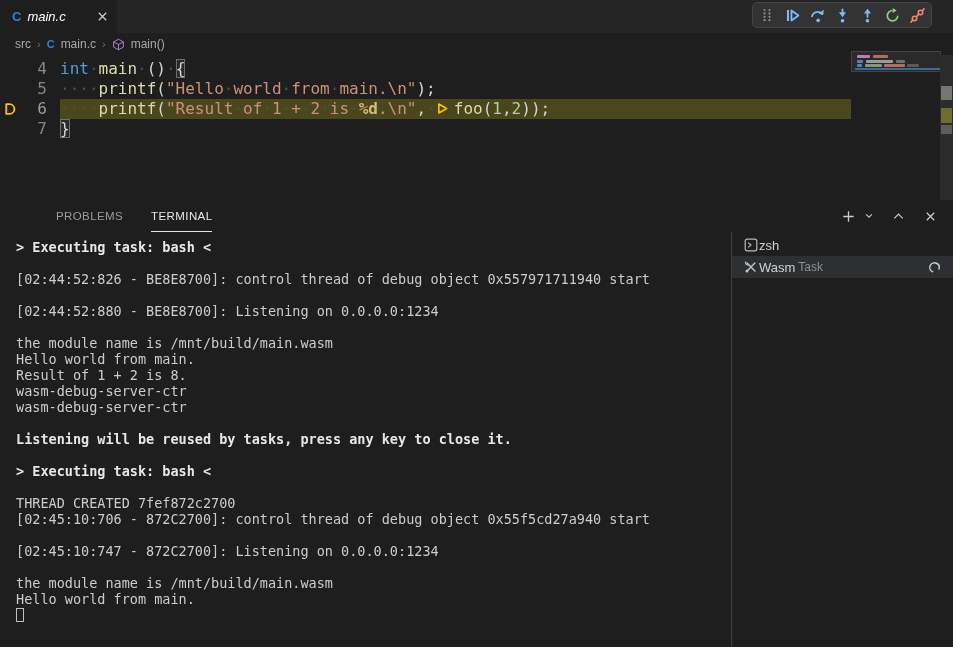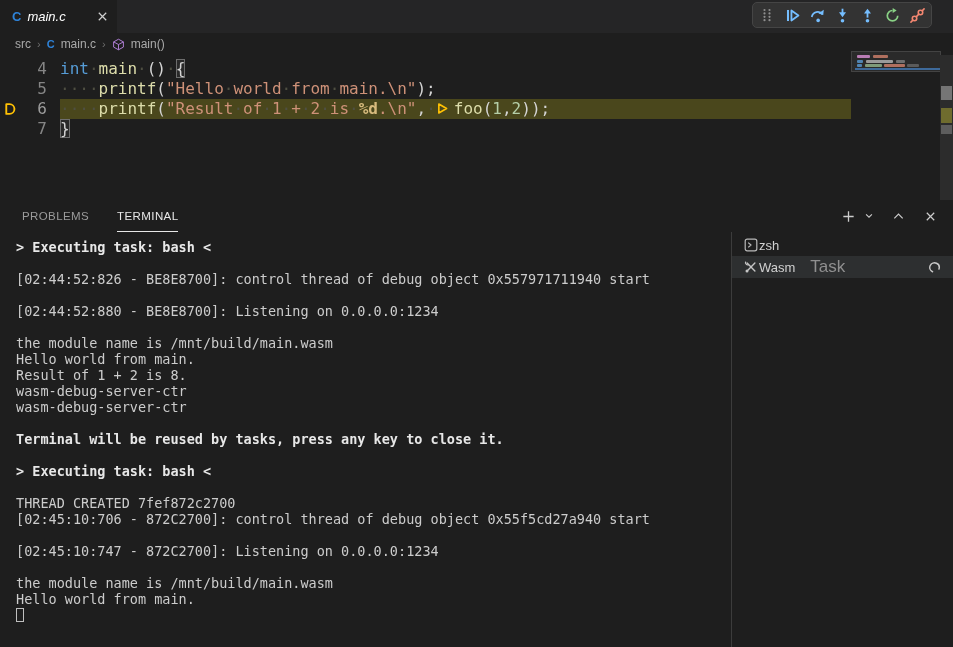--- a/index.html
+++ b/index.html
@@ -61,39 +61,39 @@
   
   .minimap-slider { position:absolute; left:851px; top:51px; width:90px; height:21px;
                     background:rgba(121,121,121,0.13); border:1px solid rgba(160,160,160,0.22); }
   .mm-bit { position:absolute; height:3px; border-radius:1px; }
   .mm-blue-line { position:absolute; left:855px; top:68px; width:86px; height:2px; background:#3e6a9b; }
   .ruler { position:absolute; left:940px; top:55px; width:13px; height:145px; background:#2c2c2c; }
   .ruler-mark { position:absolute; left:1px; width:11px; }
 
   
   .panel { position:absolute; top:200px; left:0; width:953px; height:447px; background:#1e1e1e; }
-  .panel-header { height:32px; display:flex; align-items:center; padding:0 14px 0 22px; }
+  .panel-header { height:32px; display:flex; align-items:center; padding:0 14px 0 22px;margin-left:34px; }
   .panel-tab { height:100%; display:flex; align-items:center; margin-right:28px;
                font-size:11.5px; letter-spacing:.4px; color:#9b9b9b;
                border-bottom:1px solid transparent; padding-top:1px; cursor:default; }
   .panel-tab.active { color:#e7e7e7; border-bottom-color:#e7e7e7; }
   .panel-actions { margin-left:auto; display:flex; align-items:center; gap:14px; }
   .panel-act { display:flex; align-items:center; justify-content:center; width:18px; height:18px; }
 
   .panel-body { display:flex; height:415px; }
   .term-out { width:731px; flex:none; padding:7px 0 0 16px; overflow:hidden; }
   .t-line { font:13.5px/16px "DejaVu Sans Mono", monospace; color:#cccccc; white-space:pre; }
   .t-line.bold { font-weight:bold; color:#e7e7e7; }
   .t-cursor { display:inline-block; width:8px; height:14px; border:1px solid #bfbfbf; margin-top:1px; }
 
   .term-list { flex:1; border-left:1px solid #3c3c3c; padding-top:2px; }
   .tl-row { height:22px; display:flex; align-items:center; gap:1px; padding:0 12px; font-size:13px; color:#cccccc; }
   .tl-row.selected { background:#2d2f30; }
   .tl-label { color:#d0d0d0; }
-  .tl-desc { color:#8f8f8f; font-size:17px; margin-left:14px; }
+  .tl-desc { color:#8f8f8f; font-size:12px; margin-left:2px; }
   .tl-spinner { margin-left:auto; display:flex; }
 </style>
 </head>
 <body>
 
 <div class="app">
 
   <div class="tabbar">
     <div class="tab">
       <span class="c-file-icon">C</span>
@@ -257,21 +257,21 @@
           <div class="t-line">[02:44:52:826 - BE8E8700]: control thread of debug object 0x557971711940 start</div>
           <div class="t-line">&nbsp;</div>
           <div class="t-line">[02:44:52:880 - BE8E8700]: Listening on 0.0.0.0:1234</div>
           <div class="t-line">&nbsp;</div>
           <div class="t-line">the module name is /mnt/build/main.wasm</div>
           <div class="t-line">Hello world from main.</div>
           <div class="t-line">Result of 1 + 2 is 8.</div>
           <div class="t-line">wasm-debug-server-ctr</div>
           <div class="t-line">wasm-debug-server-ctr</div>
           <div class="t-line">&nbsp;</div>
-          <div class="t-line bold">Terminal will be reused by tasks, press any key to close it.</div>
+          <div class="t-line bold">Listening will be reused by tasks, press any key to close it.</div>
           <div class="t-line">&nbsp;</div>
           <div class="t-line bold">&gt; Executing task: bash &lt;</div>
           <div class="t-line">&nbsp;</div>
           <div class="t-line">THREAD CREATED 7fef872c2700</div>
           <div class="t-line">[02:45:10:706 - 872C2700]: control thread of debug object 0x55f5cd27a940 start</div>
           <div class="t-line">&nbsp;</div>
           <div class="t-line">[02:45:10:747 - 872C2700]: Listening on 0.0.0.0:1234</div>
           <div class="t-line">&nbsp;</div>
           <div class="t-line">the module name is /mnt/build/main.wasm</div>
           <div class="t-line">Hello world from main.</div>

